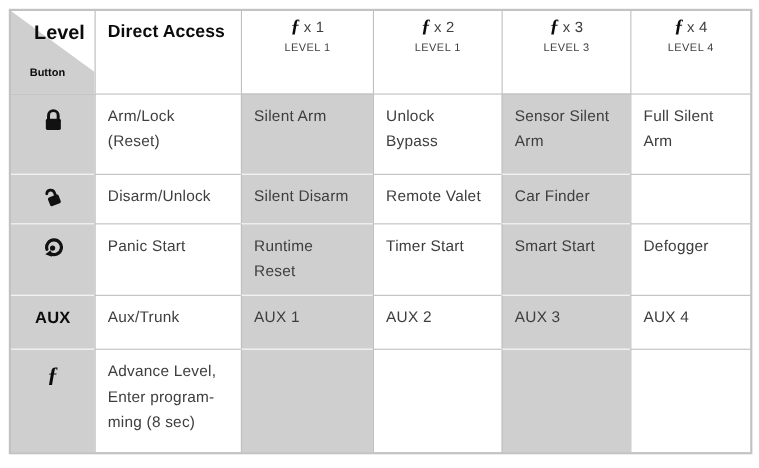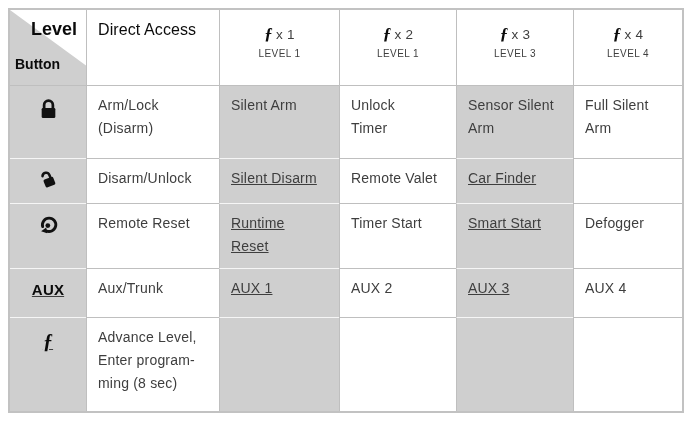--- a/index.html
+++ b/index.html
@@ -15,37 +15,37 @@
     font-family:"Liberation Sans","DejaVu Sans",sans-serif;}
   table{position:absolute;left:8px;top:8px;width:676px;
     border:2px solid var(--outer);border-collapse:separate;border-spacing:0;
     table-layout:fixed;background:#fff;}
   td{vertical-align:top;border-top:1px solid var(--line);border-left:1px solid var(--line);
     font-size:14px;color:var(--txt);letter-spacing:.2px;}
   tr td:first-child{border-left:none;}
   tr.head-row td{border-top:none;}
   td.gray{background:var(--cell-gray);}
   
-  tr.body-next td.gray{border-top-color:var(--line-on-gray);text-decoration:underline;}
+  tr.body-next td.gray{border-top-color:var(--line-on-gray);}
 
   
   tr.h-head{height:75px;} tr.h-r1{height:73px;} tr.h-r2{height:45px;}
   tr.h-r3{height:65px;} tr.h-r4{height:49px;} tr.h-r5{height:94px;}
 
   
   td.corner{position:relative;padding:0;}
   .corner-white{position:absolute;inset:0;background:#fff;
     clip-path:polygon(0 0,100% 0,100% 74%);}
   .corner-level{position:absolute;top:9px;right:9px;z-index:1;
     font-weight:bold;font-size:18px;color:var(--ink);letter-spacing:0;}
-  .corner-button{position:absolute;bottom:13px;left:5px;z-index:1;
-    font-weight:bold;font-size:14px;color:var(--ink);letter-spacing:0;}
-  td.da-head{padding:11px 8px 0 11px;font-weight:normal;font-size:16px;
+  .corner-button{position:absolute;bottom:13px;left:17px;z-index:1;
+    font-weight:bold;font-size:10px;color:var(--ink);letter-spacing:0;}
+  td.da-head{padding:11px 8px 0 11px;font-weight:bold;font-size:16px;
     color:var(--ink);letter-spacing:.1px;margin-top:45px;}
-  td.lvl-head{text-align:center;padding-top:10px;}
+  td.lvl-head{text-align:center;}
   .fx-line{height:28px;line-height:28px;}
   .fx-line .fn{font-weight:bold;font-style:italic;font-size:17px;color:var(--ink);
     font-family:"Liberation Serif","DejaVu Serif",serif;}
   .fx-line .mult{font-size:13.5px;color:var(--txt);padding-left:3px;}
   .lvl-label{font-size:10px;color:var(--txt);letter-spacing:.4px;}
 
   
   td.txt{padding:8px 14px 4px 11px;margin-top:33px;}
   .ln{line-height:23px;white-space:nowrap;}
   td.icon-cell{text-align:center;padding-top:11px;}
@@ -98,28 +98,28 @@
     <td class="icon-cell gray">
       <span class="icn">
         <svg viewBox="0 0 24 28" width="21" height="25" xmlns="http://www.w3.org/2000/svg">
           <path d="M7 14 V8.8 a5 5 0 0 1 10 0 V14" fill="none" stroke="#111" stroke-width="3.1"></path>
           <rect x="4.2" y="12.2" width="15.6" height="11.6" rx="1.6" fill="#111"></rect>
         </svg>
       </span>
     </td>
     <td class="txt">
       <div class="ln">Arm/Lock</div>
-      <div class="ln">(Disarm)</div>
+      <div class="ln">(Reset)</div>
     </td>
     <td class="txt gray">
       <div class="ln">Silent Arm</div>
     </td>
     <td class="txt">
       <div class="ln">Unlock</div>
-      <div class="ln">Timer</div>
+      <div class="ln">Bypass</div>
     </td>
     <td class="txt gray">
       <div class="ln">Sensor Silent</div>
       <div class="ln">Arm</div>
     </td>
     <td class="txt">
       <div class="ln">Full Silent</div>
       <div class="ln">Arm</div>
     </td>
   </tr>
@@ -154,21 +154,21 @@
     <td class="icon-cell gray" style="padding-top:9px;">
       <span class="icn">
         <svg viewBox="0 0 24 24" width="23" height="23" xmlns="http://www.w3.org/2000/svg">
           <path d="M5.9 14.2 A 7 7 0 1 1 9.2 18.4" fill="none" stroke="#111" stroke-width="3" stroke-linecap="round"></path>
           <path d="M10.6 21.2 L4.3 19.0 L9.6 15.2 z" fill="#111"></path>
           <circle cx="11.3" cy="13.1" r="2.5" fill="#111"></circle>
         </svg>
       </span>
     </td>
     <td class="txt">
-      <div class="ln">Remote Reset</div>
+      <div class="ln">Panic Start</div>
     </td>
     <td class="txt gray">
       <div class="ln">Runtime</div>
       <div class="ln">Reset</div>
     </td>
     <td class="txt">
       <div class="ln">Timer Start</div>
     </td>
     <td class="txt gray">
       <div class="ln">Smart Start</div>

